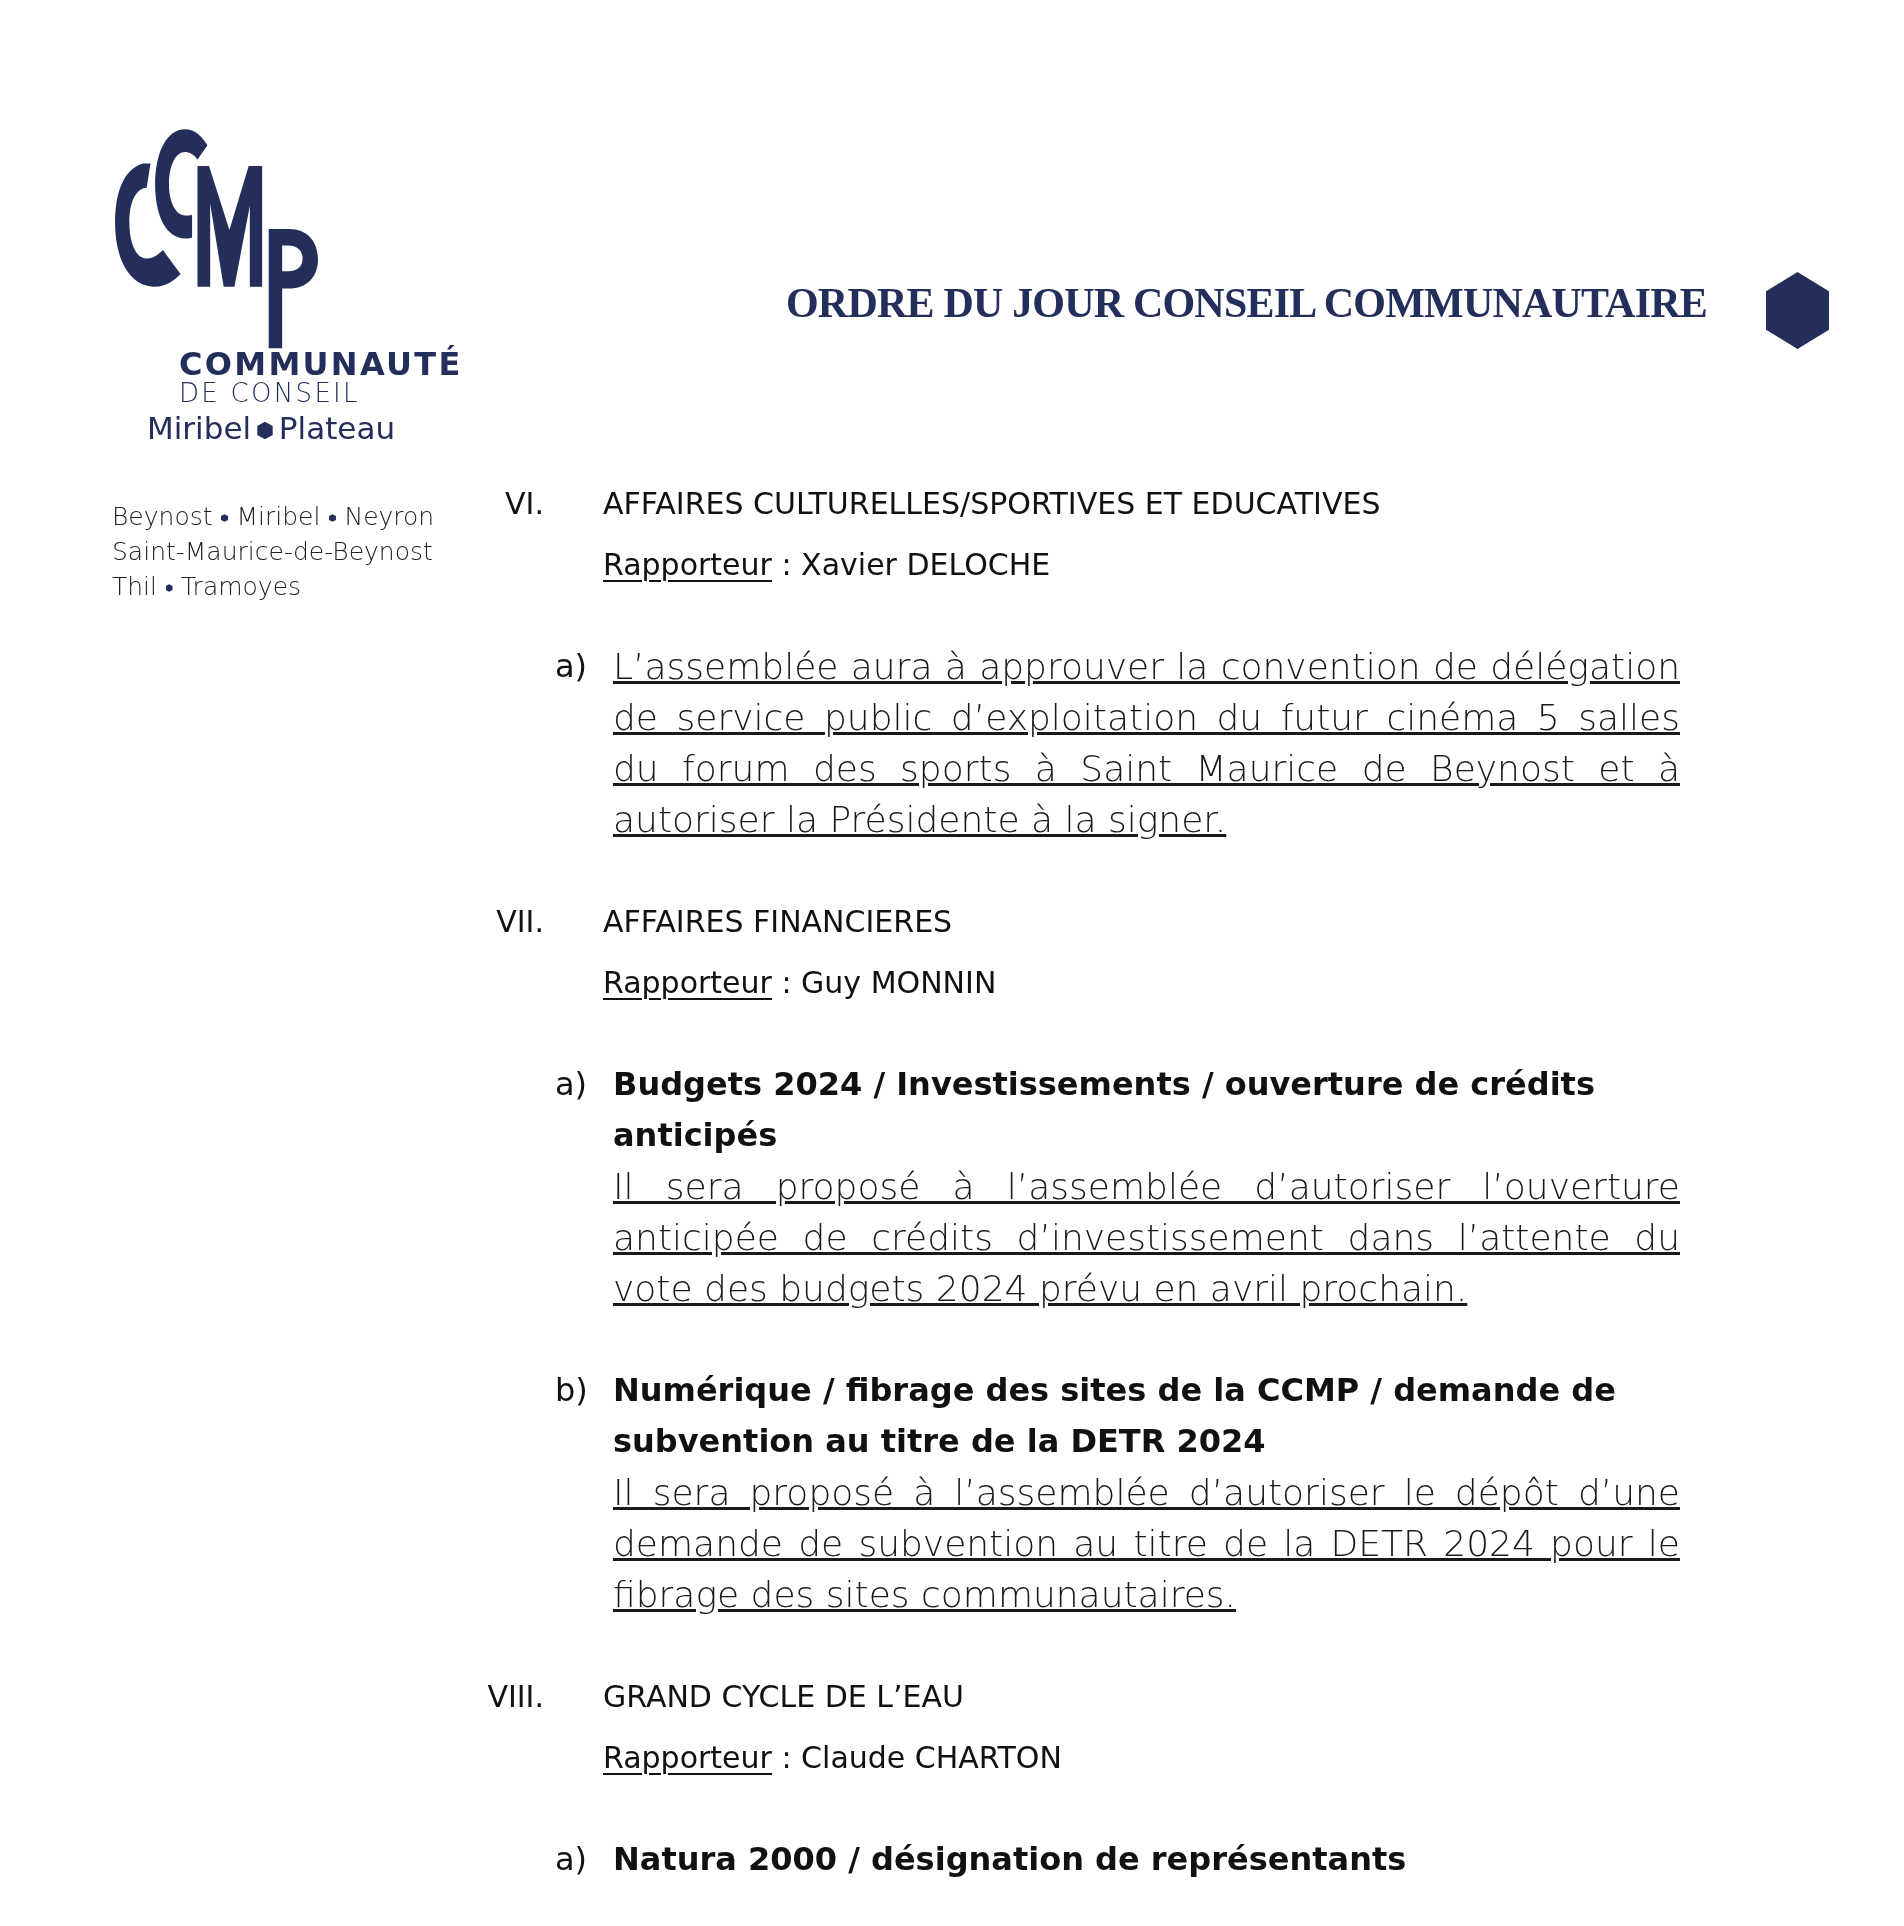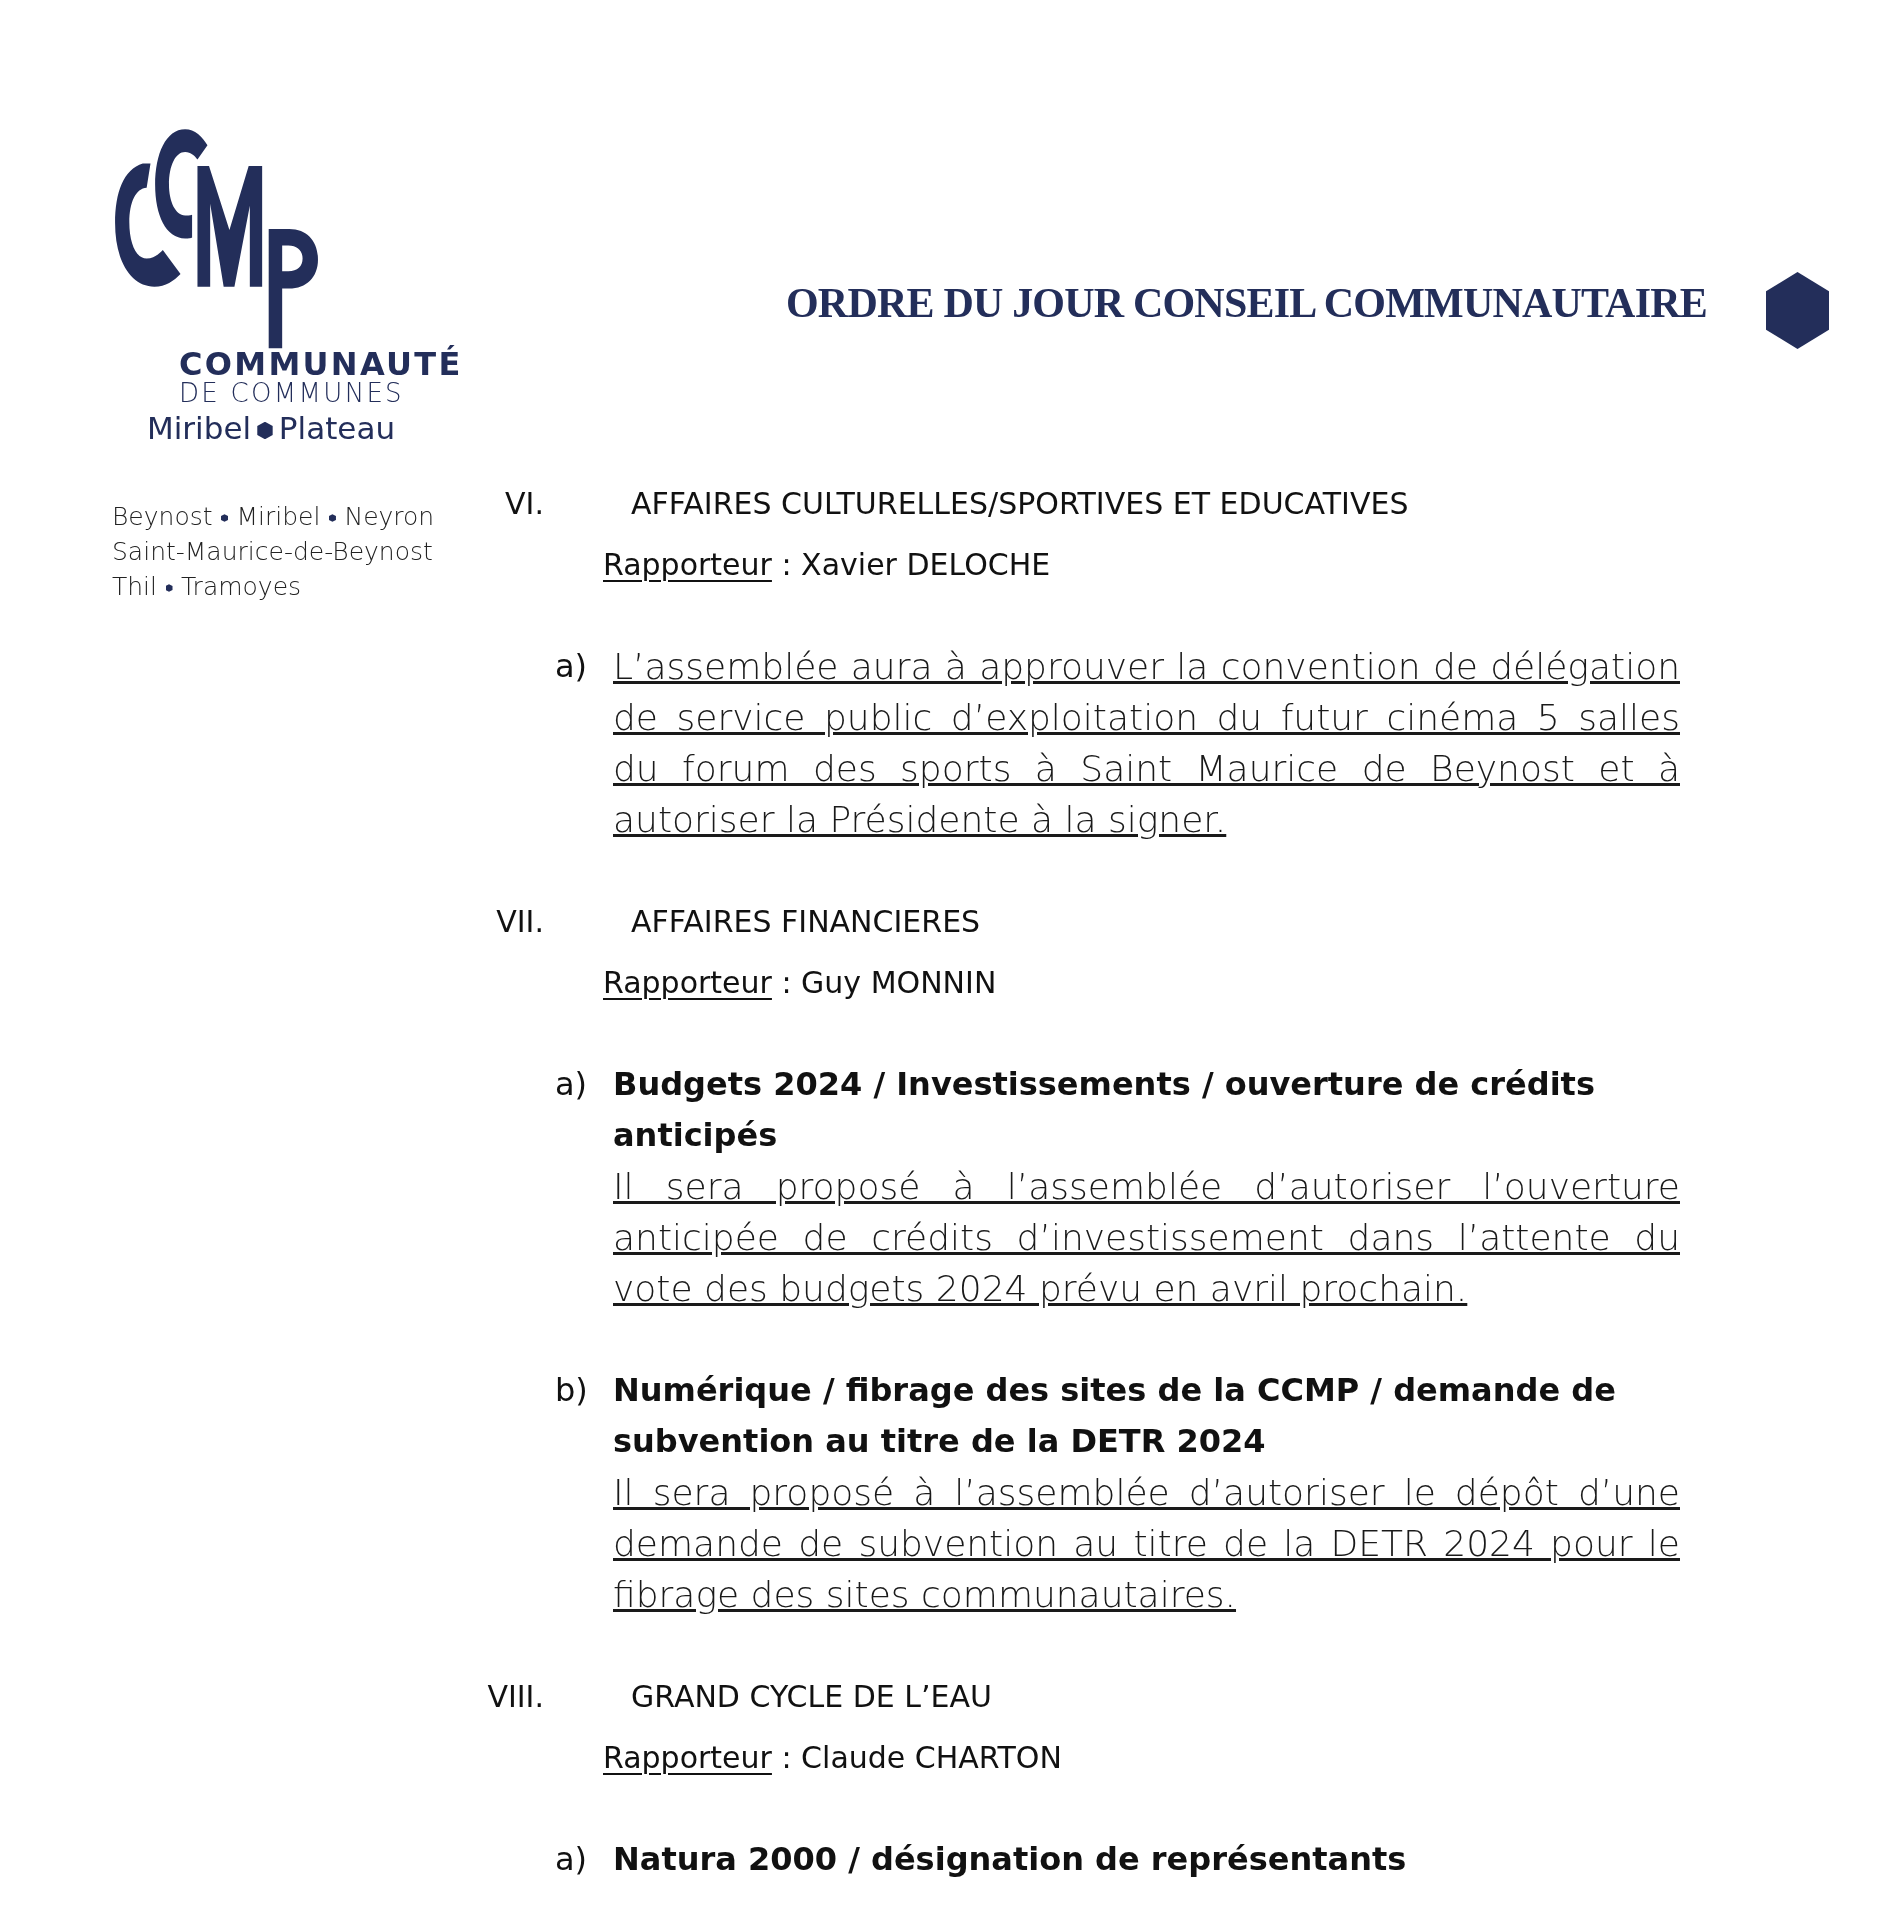--- a/index.html
+++ b/index.html
@@ -23,21 +23,21 @@
   
   .doc-title { left: 786px; top: 279px; font-size: 42px; font-weight: bold; color: #232e5a; letter-spacing: -0.8px; font-family: Liberation Serif, serif; }
   .title-hex { left: 1766px; top: 272px; width: 63px; height: 77px; background: #232e5a;
       clip-path: polygon(50% 0, 100% 25%, 100% 75%, 50% 100%, 0 75%, 0 25%); }
 
   
   .content { position: absolute; left: 482px; top: 478px; width: 1198px; font-family: "DejaVu Sans", sans-serif; }
   .section { position: relative; }
   .sec-head { position: relative; height: 51px; }
   .sec-num { position: absolute; right: calc(100% - 62px); top: 0; font-size: 30px; line-height: 51px; font-weight: normal; text-align: right; white-space: nowrap; }
-  .sec-title { position: absolute; left: 121px; top: 0; font-size: 30px; line-height: 51px; margin-left: 28px; }
+  .sec-title { position: absolute; left: 121px; top: 0; font-size: 30px; line-height: 51px; }
   .rapporteur { margin-left: 121px; font-size: 30px; line-height: 51px; height: 51px; margin-top: 10px; }
   .rapporteur .lbl { text-decoration: underline; text-underline-offset: 5.4px; text-decoration-thickness: 2.3px; }
   .item { position: relative; margin-left: 131px; margin-top: 51px; }
   .item-letter { position: absolute; left: -58px; top: 0; font-size: 32px; line-height: 51px; }
   .item-title { font-size: 32px; line-height: 51px; font-weight: bold; }
   .item-body { font-size: 36px; line-height: 51px; text-align: justify; font-weight: 300; color: #1a1a1a; text-decoration: underline; }
   .sec-gap { height: 51px; }
 </style>
 </head>
 <body>
@@ -49,21 +49,21 @@
       <path d="M 90 105 C 40 120 18 180 18 260 C 18 360 60 425 120 425 C 150 425 170 410 188 392 L 142 330 C 130 342 118 352 100 352 C 72 352 55 312 55 258 C 55 205 72 170 100 168 L 110 105 Z"></path>
 
       <path d="M 200 16 C 150 16 122 80 122 160 C 122 240 150 300 200 300 C 210 300 218 298 218 298 L 218 238 C 212 240 205 240 200 240 C 175 240 158 205 158 160 C 158 110 175 75 200 75 C 215 75 225 85 232 95 L 258 58 C 245 35 225 16 200 16 Z"></path>
 
       <path d="M 232 112 L 262 112 L 315 278 L 365 112 L 400 112 L 400 425 L 368 425 L 368 215 L 328 425 L 300 425 L 265 210 L 265 425 L 232 425 Z"></path>
 
       <path d="M 417 275 L 470 275 C 520 275 545 310 545 355 C 545 400 515 430 470 430 L 452 430 L 452 585 L 417 585 Z M 452 318 L 452 385 L 468 385 C 492 385 505 372 505 352 C 505 332 492 318 468 318 Z"></path>
     </g>
   </svg>
   <div class="logo-sub logo-line1">COMMUNAUTÉ</div>
-  <div class="logo-sub logo-line2">DE COMMUNES</div>
+  <div class="logo-sub logo-line2">DE CONSEIL</div>
   <div class="logo-sub logo-line3">
     <span>Miribel</span><span class="hex"></span><span>Plateau</span>
   </div>
 </div>
 
 <div class="abs doc-title">ORDRE DU JOUR CONSEIL COMMUNAUTAIRE</div>
 <div class="abs title-hex"></div>
 
 <div class="abs communes">
   <div>

